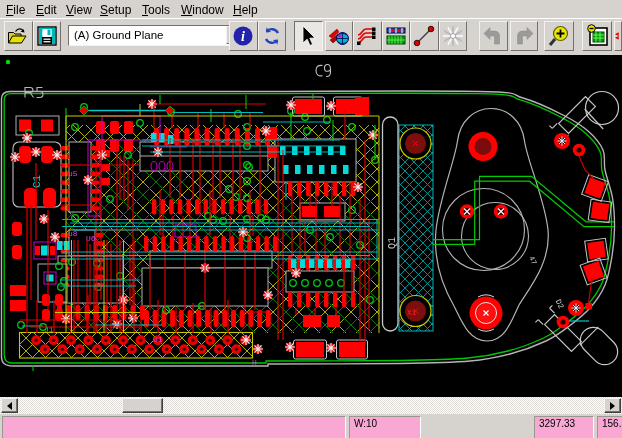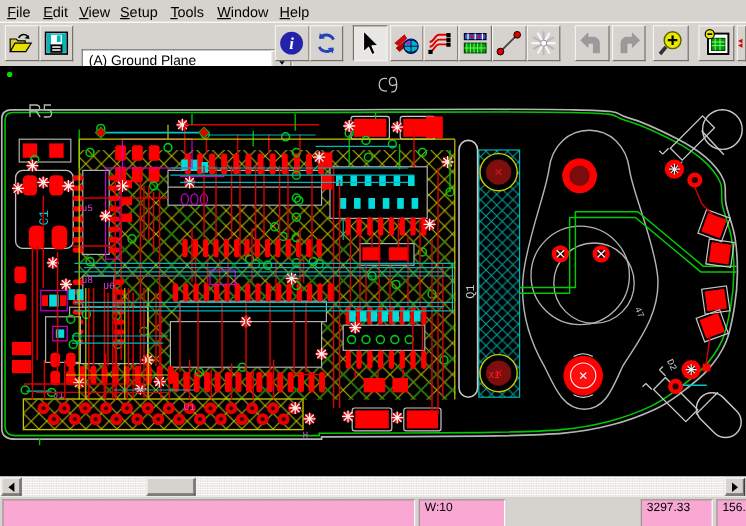--- a/index.html
+++ b/index.html
@@ -5,21 +5,21 @@
 #menubar{position:absolute;left:0;top:0;width:622px;height:19px;background:#d6d3ce;border-bottom:1px solid #fff}
 #menubar span{position:absolute;top:3px;font-size:12px;color:#000}
 #menubar u{text-decoration:underline}
 #toolbar{position:absolute;left:0;top:20px;width:622px;height:34px;background:#d6d3ce}
 .tbtn{position:absolute;top:1px;height:30px;background:#d6d3ce;
  border-top:1.5px solid #f4f2ee;border-left:1.5px solid #f4f2ee;
  border-right:1.5px solid #73716d;border-bottom:1.5px solid #73716d;
  display:flex;align-items:center;justify-content:center}
 .tbtn.pressed{background:#e9e7e3;border-top:1.5px solid #73716d;border-left:1.5px solid #73716d;
  border-right:1.5px solid #f4f2ee;border-bottom:1.5px solid #f4f2ee}
-#combo{position:absolute;left:68px;top:21px;width:176px;height:21px;background:#fff;
+#combo{position:absolute;left:68px;top:5px;width:176px;height:21px;background:#fff;
  border-top:1.5px solid #73716d;border-left:1.5px solid #73716d;
  border-right:1.5px solid #f4f2ee;border-bottom:1.5px solid #f4f2ee}
 #combo span{font-size:11.5px;color:#000;position:absolute;left:5px;top:3px;white-space:nowrap}
 #combobtn{position:absolute;right:0;top:0;width:17px;height:18px;background:#d6d3ce;
  border-top:1px solid #f4f2ee;border-left:1px solid #f4f2ee;border-right:1px solid #73716d;border-bottom:1px solid #73716d;
  font-size:7px;text-align:center;line-height:18px;color:#000}
 #canvas{position:absolute;left:0;top:55px;width:622px;height:342px;background:#000}
 #hscroll{position:absolute;left:0;top:397px;width:622px;height:17px;
  background-image:conic-gradient(#dedbd7 25%,#ffffff 0 50%,#dedbd7 0 75%,#ffffff 0);background-size:2px 2px}
 .sbtn{position:absolute;top:1px;width:17px;height:15px;background:#d6d3ce;

